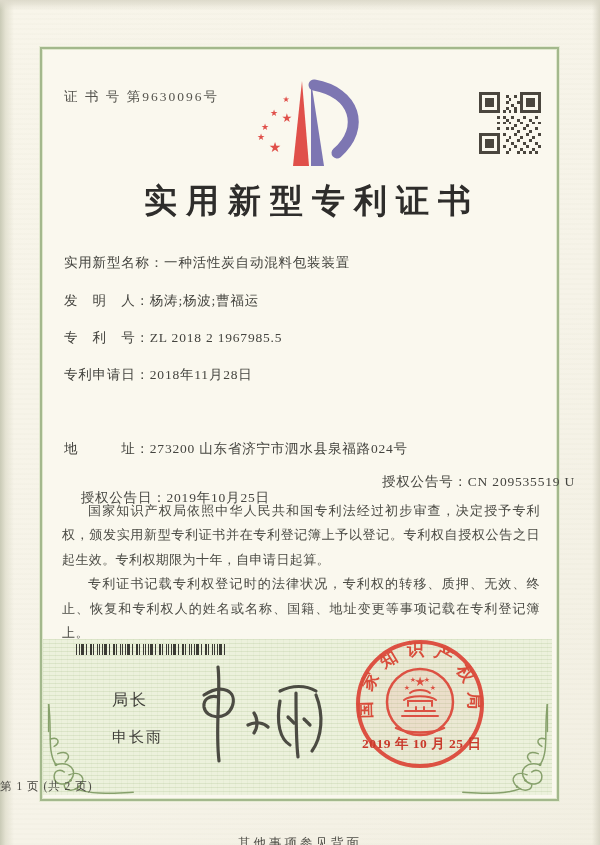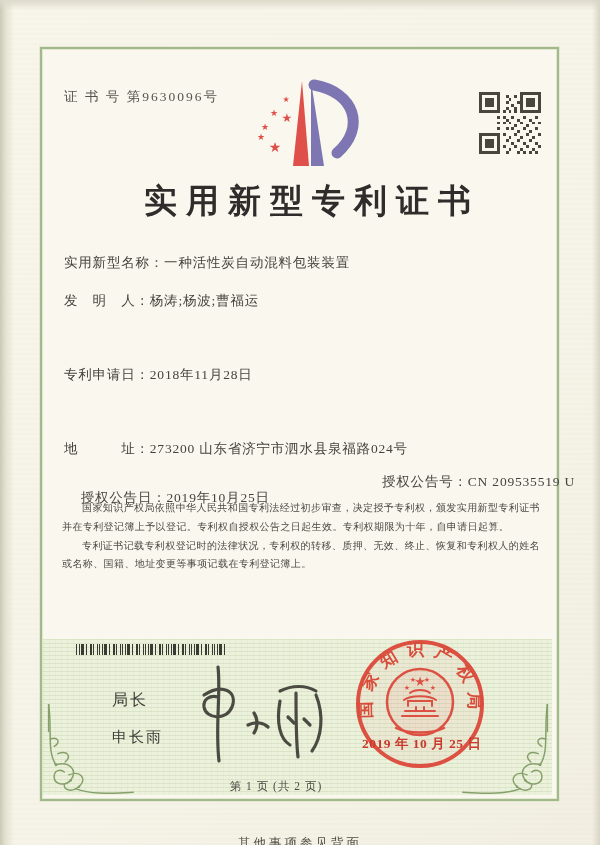--- a/index.html
+++ b/index.html
@@ -56,21 +56,21 @@
   }
   .row{
     position:absolute;left:64px;width:480px;
     font-size:13.5px;color:#44443f;letter-spacing:0.8px;white-space:pre;
   }
   .row .lbl{white-space:pre;}
   .row .val{white-space:pre;}
   .grant-no{position:absolute;left:318px;top:0;}
   .paras{
     position:absolute;left:62px;top:499px;width:478px;
-    font-size:10px;color:#4a4a44;line-height:1.88;
+    font-size:13px;color:#4a4a44;line-height:1.88;
     text-align:justify;letter-spacing:0.4px;
   }
   .paras p{margin:0;text-indent:2em;}
   .barcode{
     position:absolute;left:76px;top:644px;width:151px;height:11px;
     background:repeating-linear-gradient(90deg,
       #23221e 0 1px, rgba(0,0,0,0) 1px 3px,
       #23221e 3px 4px, rgba(0,0,0,0) 4px 5px,
       #23221e 5px 8px, rgba(0,0,0,0) 8px 10px,
       #23221e 10px 11px, rgba(0,0,0,0) 11px 14px,
@@ -81,21 +81,21 @@
   }
   .director-title{position:absolute;left:112px;top:690px;font-size:16px;color:#3d3c37;letter-spacing:2px;}
   .director-name{position:absolute;left:112px;top:728px;font-size:15px;color:#3d3c37;letter-spacing:2px;}
   .signature{position:absolute;left:188px;top:660px;width:140px;height:112px;}
   .seal{position:absolute;left:352px;top:636px;width:136px;height:136px;opacity:.92;}
   .seal-date{
     position:absolute;left:362px;top:735px;width:140px;
     font-size:13.5px;color:#c93a2c;font-weight:bold;letter-spacing:0.5px;white-space:pre;
   }
   .page-note{
-    position:absolute;left:0;top:779px;width:552px;text-align:center;
+    position:absolute;left:0;top:779px;width:552px;text-align:left;
     font-size:11.5px;color:#4c4b45;letter-spacing:1px;white-space:pre;
   }
   .back-note{
     position:absolute;left:0;top:811px;width:600px;text-align:center;
     font-size:12.5px;color:#4c4b45;letter-spacing:3px;margin-top:24px;
   }
 </style>
 </head>
 <body>
 
@@ -173,20 +173,21 @@
                M10,15h1v1h-1z M14,15h1v1h-1z M18,15h1v1h-1z M9,16h1v1h-1z M13,16h1v1h-1z M17,16h1v1h-1z
                M11,17h1v1h-1z M15,17h1v1h-1z M19,17h1v1h-1z M8,18h1v1h-1z M12,18h1v1h-1z M16,18h1v1h-1z M20,18h1v1h-1z
                M10,19h1v1h-1z M14,19h1v1h-1z M18,19h1v1h-1z M9,20h1v1h-1z M13,20h1v1h-1z M15,20h1v1h-1z M17,20h1v1h-1z M19,20h1v1h-1z"></path>
     </g>
   </svg>
 
   <div class="title">实用新型专利证书</div>
 
   <div class="row" style="top:254px;"><span class="lbl">实用新型名称：</span><span class="val">一种活性炭自动混料包装装置</span></div>
   <div class="row" style="top:292px;"><span class="lbl">发　明　人：</span><span class="val">杨涛;杨波;曹福运</span></div>
+  <div class="row" style="top:329px;"><span class="lbl">专　利　号：</span><span class="val">ZL 2018 2 1967985.5</span></div>
   <div class="row" style="top:366px;"><span class="lbl">专利申请日：</span><span class="val">2018年11月28日</span></div>
   <div class="row" style="top:440px;"><span class="lbl">地　　　址：</span><span class="val">273200 山东省济宁市泗水县泉福路024号</span></div>
 
   <div class="row" style="top:473px;">
     <span>授权公告日：</span><span>2019年10月25日</span>
     <span class="grant-no"><span>授权公告号：</span><span>CN 209535519 U</span></span>
   </div>
 
   <div class="paras">
     <p>国家知识产权局依照中华人民共和国专利法经过初步审查，决定授予专利权，颁发实用新型专利证书并在专利登记簿上予以登记。专利权自授权公告之日起生效。专利权期限为十年，自申请日起算。</p>

